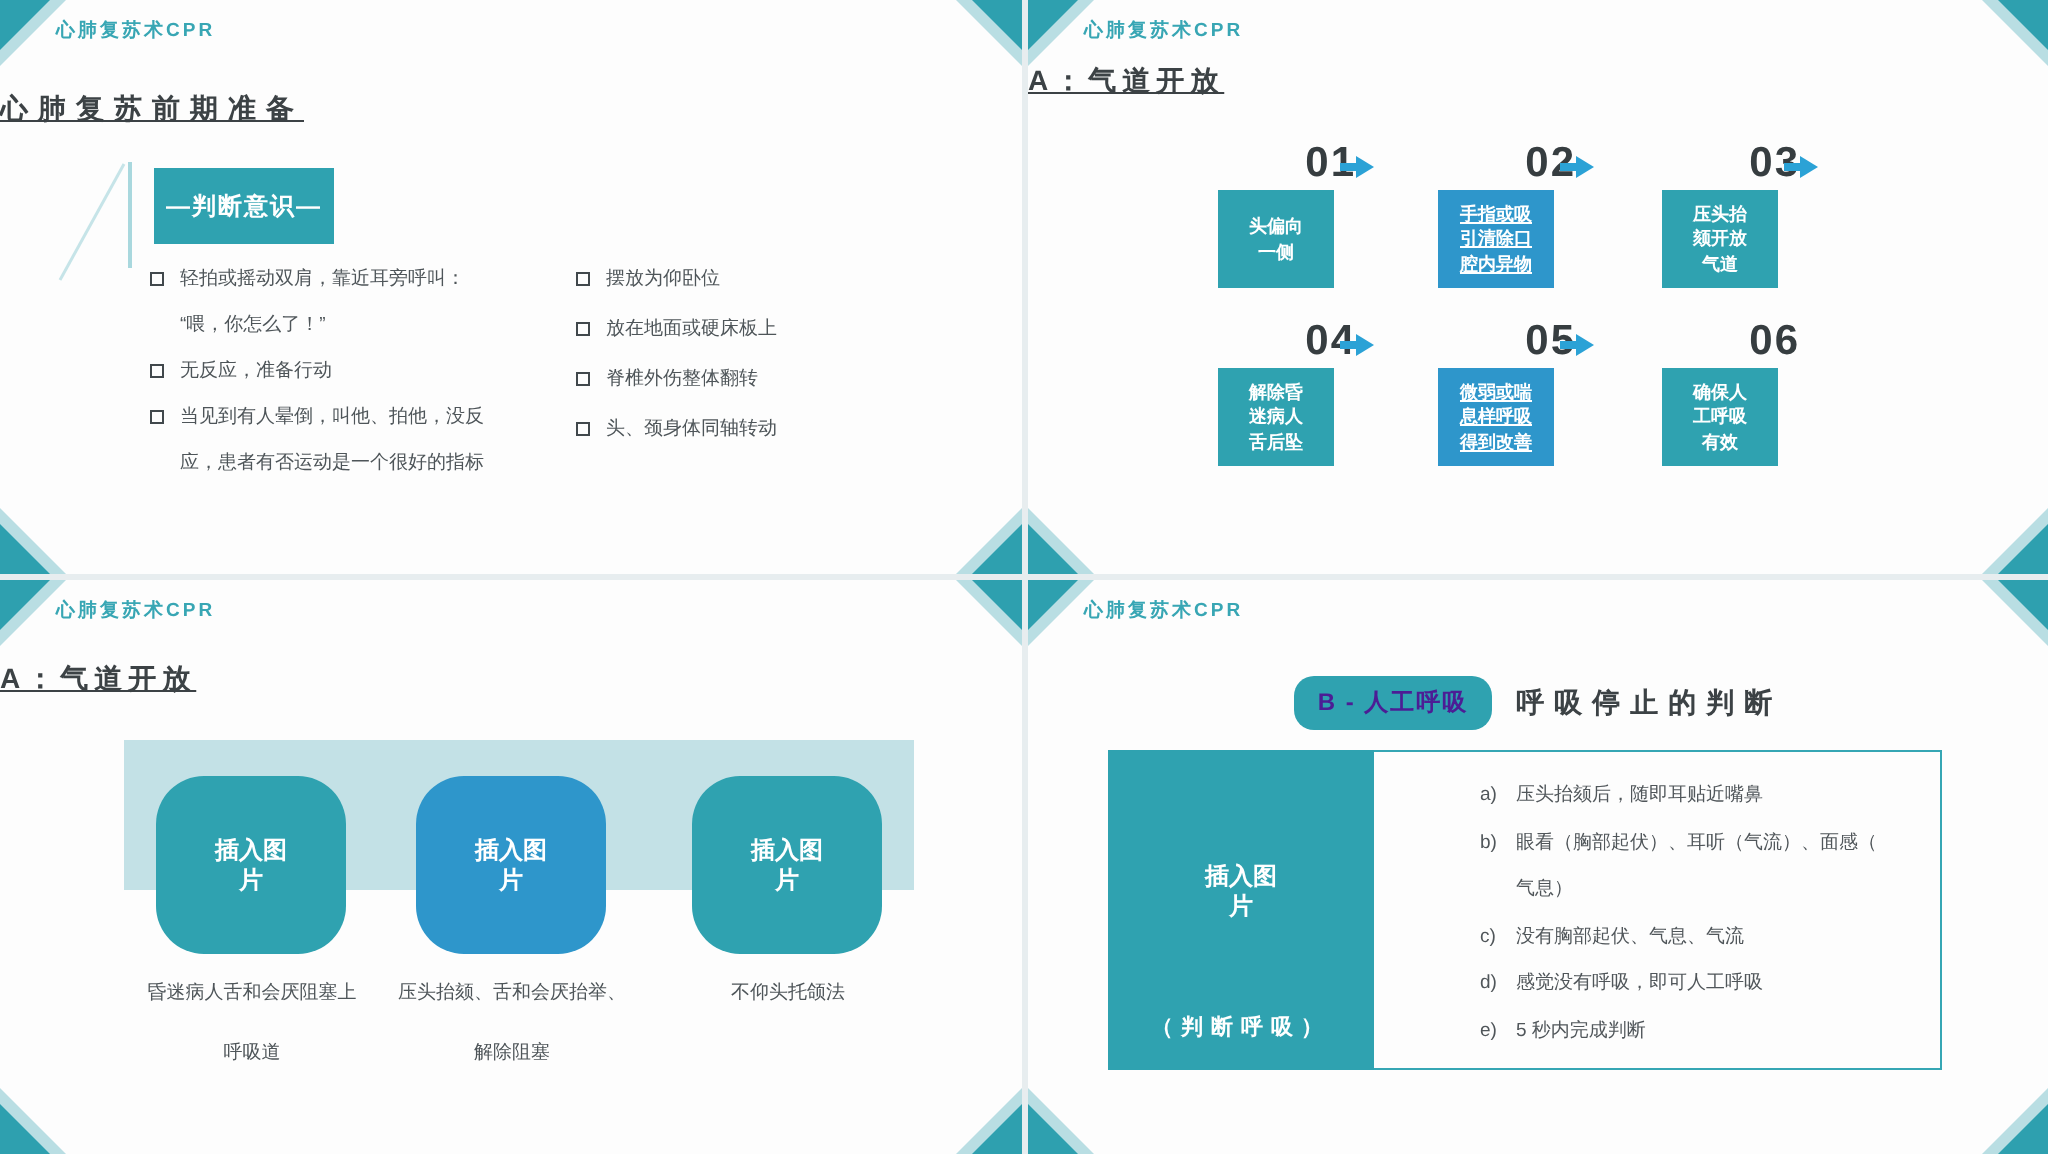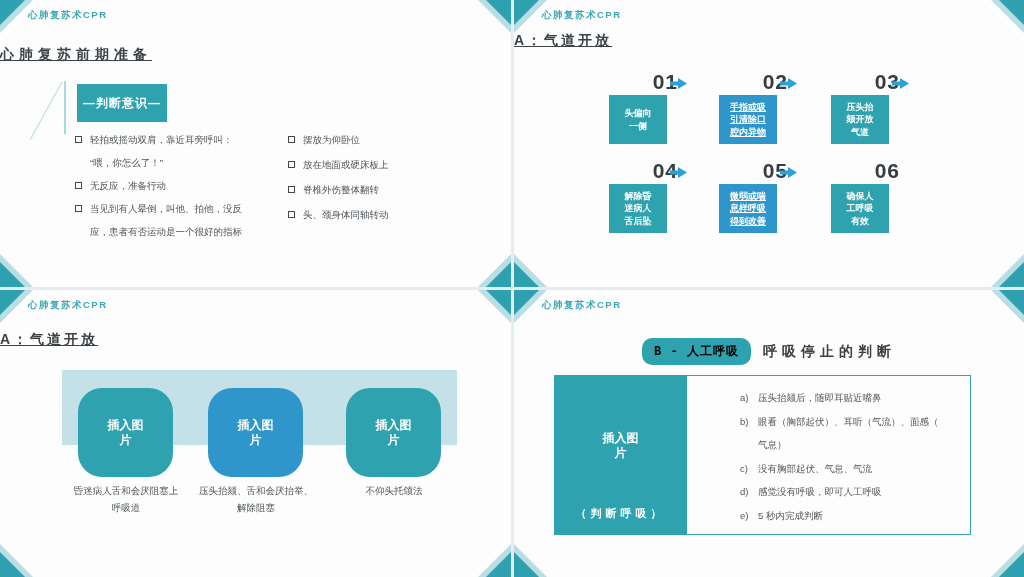--- a/index.html
+++ b/index.html
@@ -79,32 +79,32 @@
   .ph{
     position:absolute;top:98px;width:95px;height:89px;border-radius:24px;
     color:#fff;font-size:12px;font-weight:bold;line-height:15px;
     display:flex;align-items:center;justify-content:center;text-align:center;
   }
   .ph.teal{background:#2fa2b0;}
   .ph.blue{background:#2e96cb;}
   .ph1{left:78px;} .ph2{left:208px;} .ph3{left:346px;}
   .cap{
     position:absolute;top:192px;width:180px;text-align:center;
-    font-size:9.5px;line-height:17px;color:#4e5559;
+    font-size:9.5px;line-height:30px;color:#4e5559;
   }
   .cap1{left:36px;} .cap2{left:166px;} .cap3{left:304px;}
 
   
   .s4-titlerow{
     position:absolute;top:48px;left:0;right:0;
     display:flex;align-items:center;justify-content:center;gap:12px;
   }
   .s4-badge{
-    background:#2fa2b0;color:#000000;font-size:12px;font-weight:bold;
-    padding:5px 12px;border-radius:10px;letter-spacing:1px;white-space:nowrap;font-family:Liberation Mono, monospace;
+    background:#2fa2b0;color:#4c1d95;font-size:12px;font-weight:bold;
+    padding:5px 12px;border-radius:10px;letter-spacing:1px;white-space:nowrap;
   }
   .s4-title{font-size:14px;font-weight:bold;color:#3c4245;letter-spacing:5px;white-space:nowrap;}
   .s4-box{position:absolute;left:40px;top:85px;width:417px;height:160px;display:flex;}
   .s4-panel{
     flex:none;width:133px;background:#2fa2b0;color:#fff;
     display:flex;flex-direction:column;align-items:center;
   }
   .s4-panel .ph-label{
     margin-top:56px;font-size:12px;font-weight:bold;line-height:15px;text-align:center;
   }

